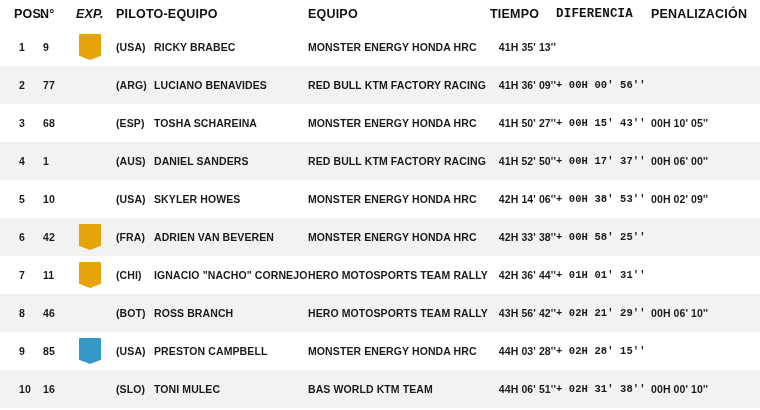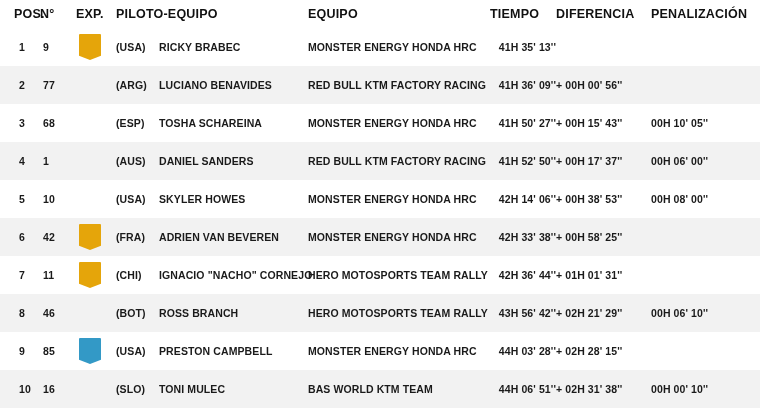--- a/index.html
+++ b/index.html
@@ -36,42 +36,42 @@
     vertical-align:middle;
     white-space:nowrap;
     letter-spacing:.1px;
   }
   tbody tr:nth-child(even){background:#f2f2f2;}
   tbody tr:nth-child(odd){background:#ffffff;}
 
   
   .c-pos{width:40px;}
   .c-num{width:36px;}
-  .c-exp{width:40px;}
+  .c-exp{width:40px;font-style:italic;}
   .c-rider{width:192px;}
   .c-team{width:182px;}
   .c-time{width:66px;text-align:right;}
   .c-diff{width:95px;}
   .c-pen{width:109px;}
 
   th.c-pos,td.c-pos{padding-left:14px;}
   th.c-pos{padding-left:14px;}
   td.c-pos{text-align:left;padding-left:19px;}
   td.c-num{text-align:left;padding-left:3px;}
   th.c-num{padding-left:0;}
   th.c-exp{padding-left:0;}
   td.c-exp{padding-left:0;}
   th.c-rider,td.c-rider{padding-left:0;}
   th.c-team,td.c-team{padding-left:0;}
   th.c-time,td.c-time{padding-left:0;}
-  th.c-diff,td.c-diff{padding-left:0;}
+  th.c-diff,td.c-diff{padding-left:0;font-family:Liberation Mono, monospace;}
   th.c-pen,td.c-pen{padding-left:0;}
 
   .nat{display:inline-block;min-width:38px;}
-  .rider-name{margin-left:5px;}
+  .rider-name{}
 
   .exp-badge{
     display:block;
     width:22px;height:26px;
     margin-left:3px;
     border-radius:1px;
     clip-path:polygon(0 0,100% 0,100% 84%,50% 100%,0 84%);
   }
   .exp-empty{display:block;width:22px;height:26px;}
 </style>
@@ -153,21 +153,21 @@
       <tr>
         <td class="c-pos">5</td>
         <td class="c-num">10</td>
         <td class="c-exp">
           <span class="exp-empty"></span>
         </td>
         <td class="c-rider"><span class="nat">(USA)</span><span class="rider-name">SKYLER HOWES</span></td>
         <td class="c-team">MONSTER ENERGY HONDA HRC</td>
         <td class="c-time">42H 14' 06''</td>
         <td class="c-diff">+ 00H 38' 53''</td>
-        <td class="c-pen">00H 08' 00''</td>
+        <td class="c-pen">00H 02' 09''</td>
       </tr>
       <tr>
         <td class="c-pos">6</td>
         <td class="c-num">42</td>
         <td class="c-exp">
           <span class="exp-badge" style="background: rgb(229, 165, 10);"></span>
         </td>
         <td class="c-rider"><span class="nat">(FRA)</span><span class="rider-name">ADRIEN VAN BEVEREN</span></td>
         <td class="c-team">MONSTER ENERGY HONDA HRC</td>
         <td class="c-time">42H 33' 38''</td>

